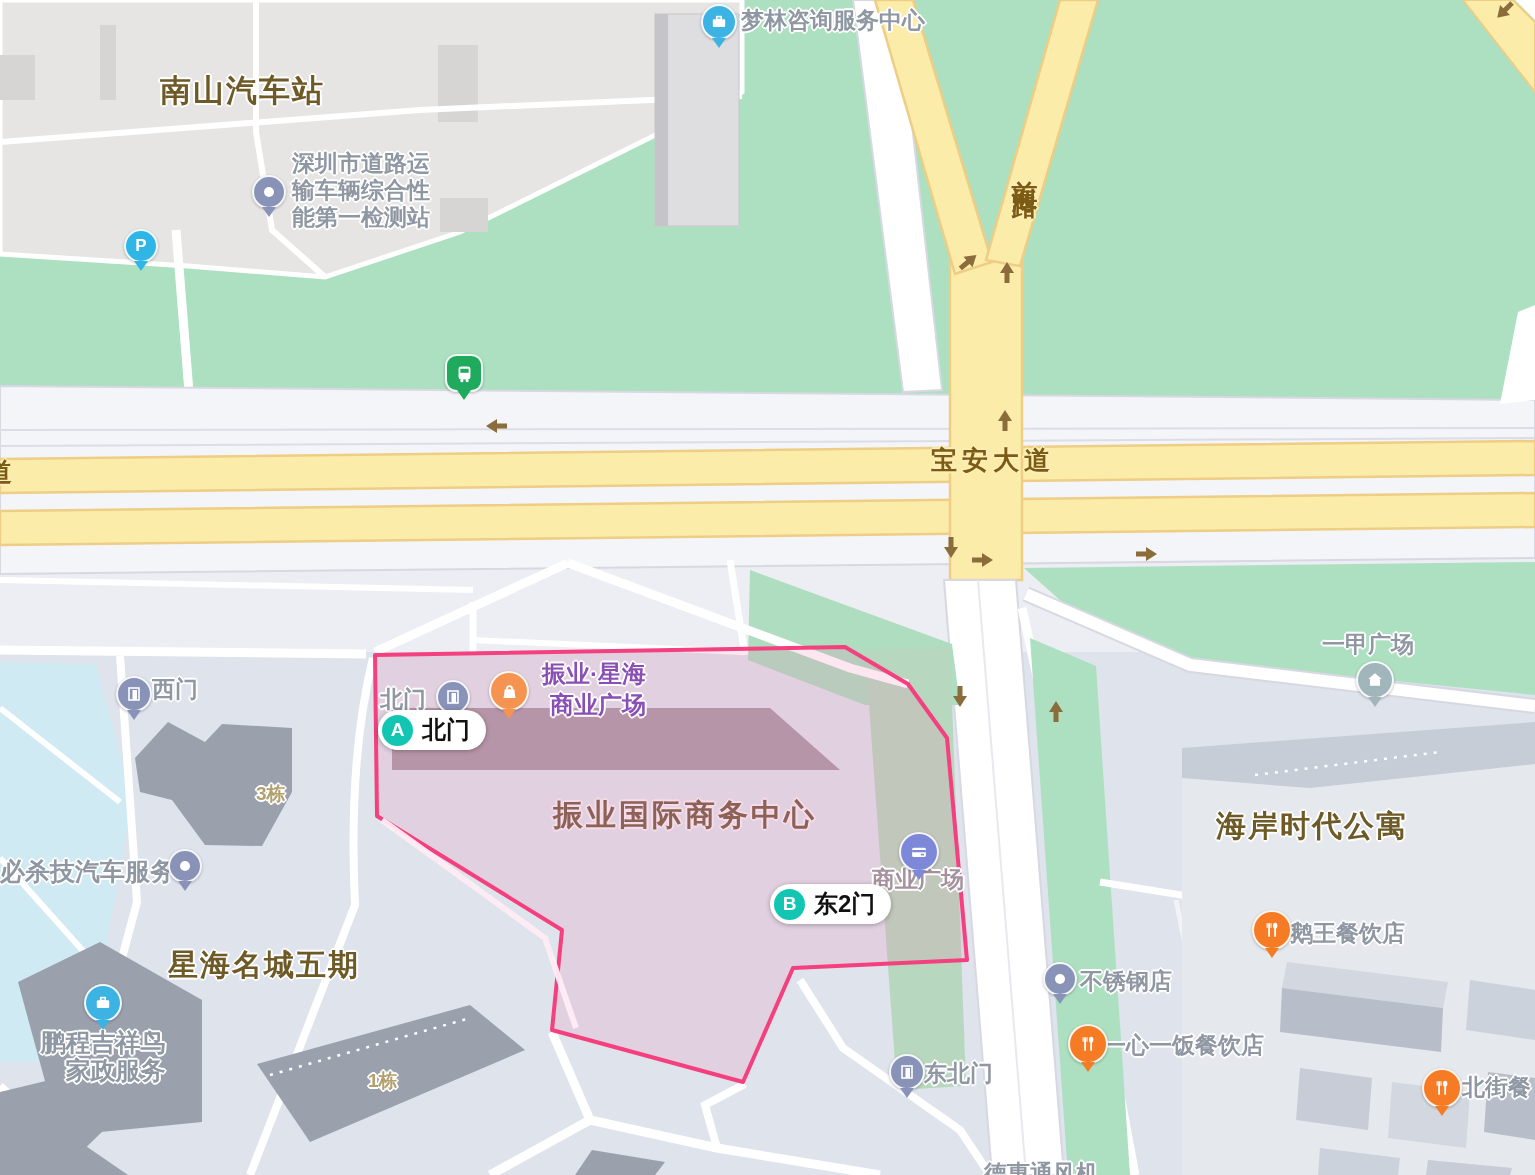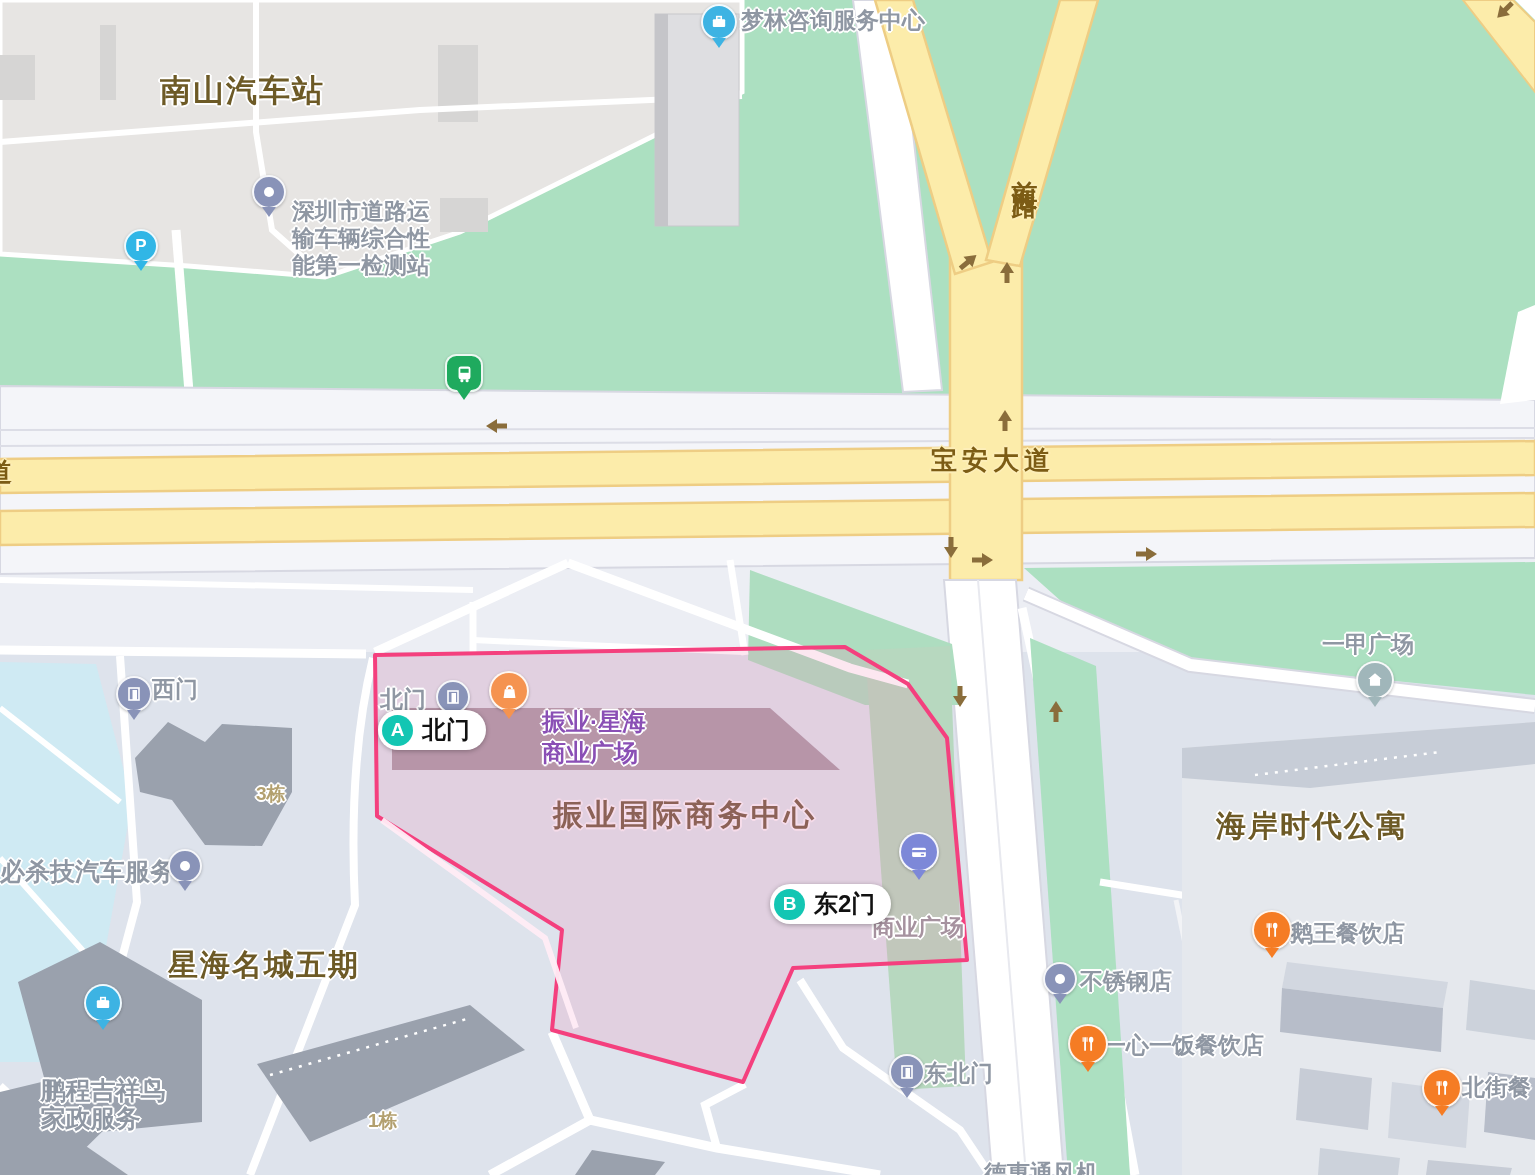--- a/index.html
+++ b/index.html
@@ -11,21 +11,21 @@
   .area-big{color:#6d5a26;font-size:31px;letter-spacing:2px;margin-top:20px;}
   .area-mauve{color:#8c6257;font-size:30px;letter-spacing:3px;
        text-shadow:-2px 0 #f6dcea,2px 0 #f6dcea,0 -2px #f6dcea,0 2px #f6dcea,-1px -1px #f6dcea,1px 1px #f6dcea,1px -1px #f6dcea,-1px 1px #f6dcea;}
   .poi{color:#8f97a3;font-size:23px;}
   .tan{color:#b3a06f;font-size:19px;padding-left:30px;}
   .purple{color:#8a4fb5;font-size:24px;}
   .bank{color:#a6929f;font-size:23px;}
   .roadlbl{color:#7c5c15;font-size:26px;letter-spacing:5px;
        text-shadow:-2px 0 #fdeeb8,2px 0 #fdeeb8,0 -2px #fdeeb8,0 2px #fdeeb8;}
   .vert{writing-mode:vertical-rl;letter-spacing:6px;}
-  .center{transform:translateX(-50%);text-align:left;margin-top:48px;}
+  .center{transform:translateX(-50%);text-align:right;}
   .pin{position:absolute;z-index:4;display:flex;flex-direction:column;align-items:center;}
   .pin .head{border-radius:50%;border:2px solid rgba(255,255,255,.92);display:flex;align-items:center;justify-content:center;
        box-shadow:0 1px 3px rgba(0,0,0,.25);}
   .pin .tail{width:0;height:0;border-left:7px solid transparent;border-right:7px solid transparent;border-top:10px solid #000;margin-top:-2px;}
   .d30 .head{width:30px;height:30px;} .d32 .head{width:32px;height:32px;}
   .d34 .head{width:34px;height:34px;} .d36 .head{width:36px;height:36px;}
   .slate .head{background:#8993b8;} .slate .tail{border-top-color:#8993b8;}
   .blue .head{background:#3db3e3;} .blue .tail{border-top-color:#3db3e3;}
   .pblue .head{background:#30b6e6;} .pblue .tail{border-top-color:#30b6e6;}
   .green .head{background:#1faa5e;border-radius:30%;} .green .tail{border-top-color:#1faa5e;}
@@ -187,21 +187,21 @@
 <div class="lbl area-mauve" style="left:553px;top:795px;">振业国际商务中心</div>
 <div class="lbl bank center" style="left:918px;top:864px;">商业广场</div>
 <div class="lbl poi" style="left:152px;top:674px;">西门</div>
 <div class="lbl tan" style="left:226px;top:781px;">3栋</div>
 <div class="lbl poi" style="left:0px;top:855px;font-size:25px;">必杀技汽车服务</div>
 <div class="lbl area-big" style="left:168px;top:925px;font-size:30px;">星海名城五期</div>
 <div class="lbl poi center" style="left:103px;top:1028px;line-height:28px;font-size:25px;">
   <div>鹏程吉祥鸟</div>
   <div>家政服务</div>
 </div>
-<div class="lbl tan" style="left:338px;top:1068px;margin-top:40px;">1栋</div>
+<div class="lbl tan" style="left:338px;top:1068px;">1栋</div>
 <div class="lbl poi" style="left:1322px;top:629px;">一甲广场</div>
 <div class="lbl area-big" style="left:1216px;top:786px;font-size:30px;">海岸时代公寓</div>
 <div class="lbl poi" style="left:1290px;top:918px;">鹅王餐饮店</div>
 <div class="lbl poi" style="left:1080px;top:966px;">不锈钢店</div>
 <div class="lbl poi" style="left:1103px;top:1030px;">一心一饭餐饮店</div>
 <div class="lbl poi" style="left:1462px;top:1072px;text-align:center;">北街餐</div>
 <div class="lbl poi" style="left:924px;top:1058px;">东北门</div>
 <div class="lbl poi" style="left:984px;top:1158px;">德惠通风机</div>
 
 <div class="pin slate d30" style="left:252px;top:175px;">

